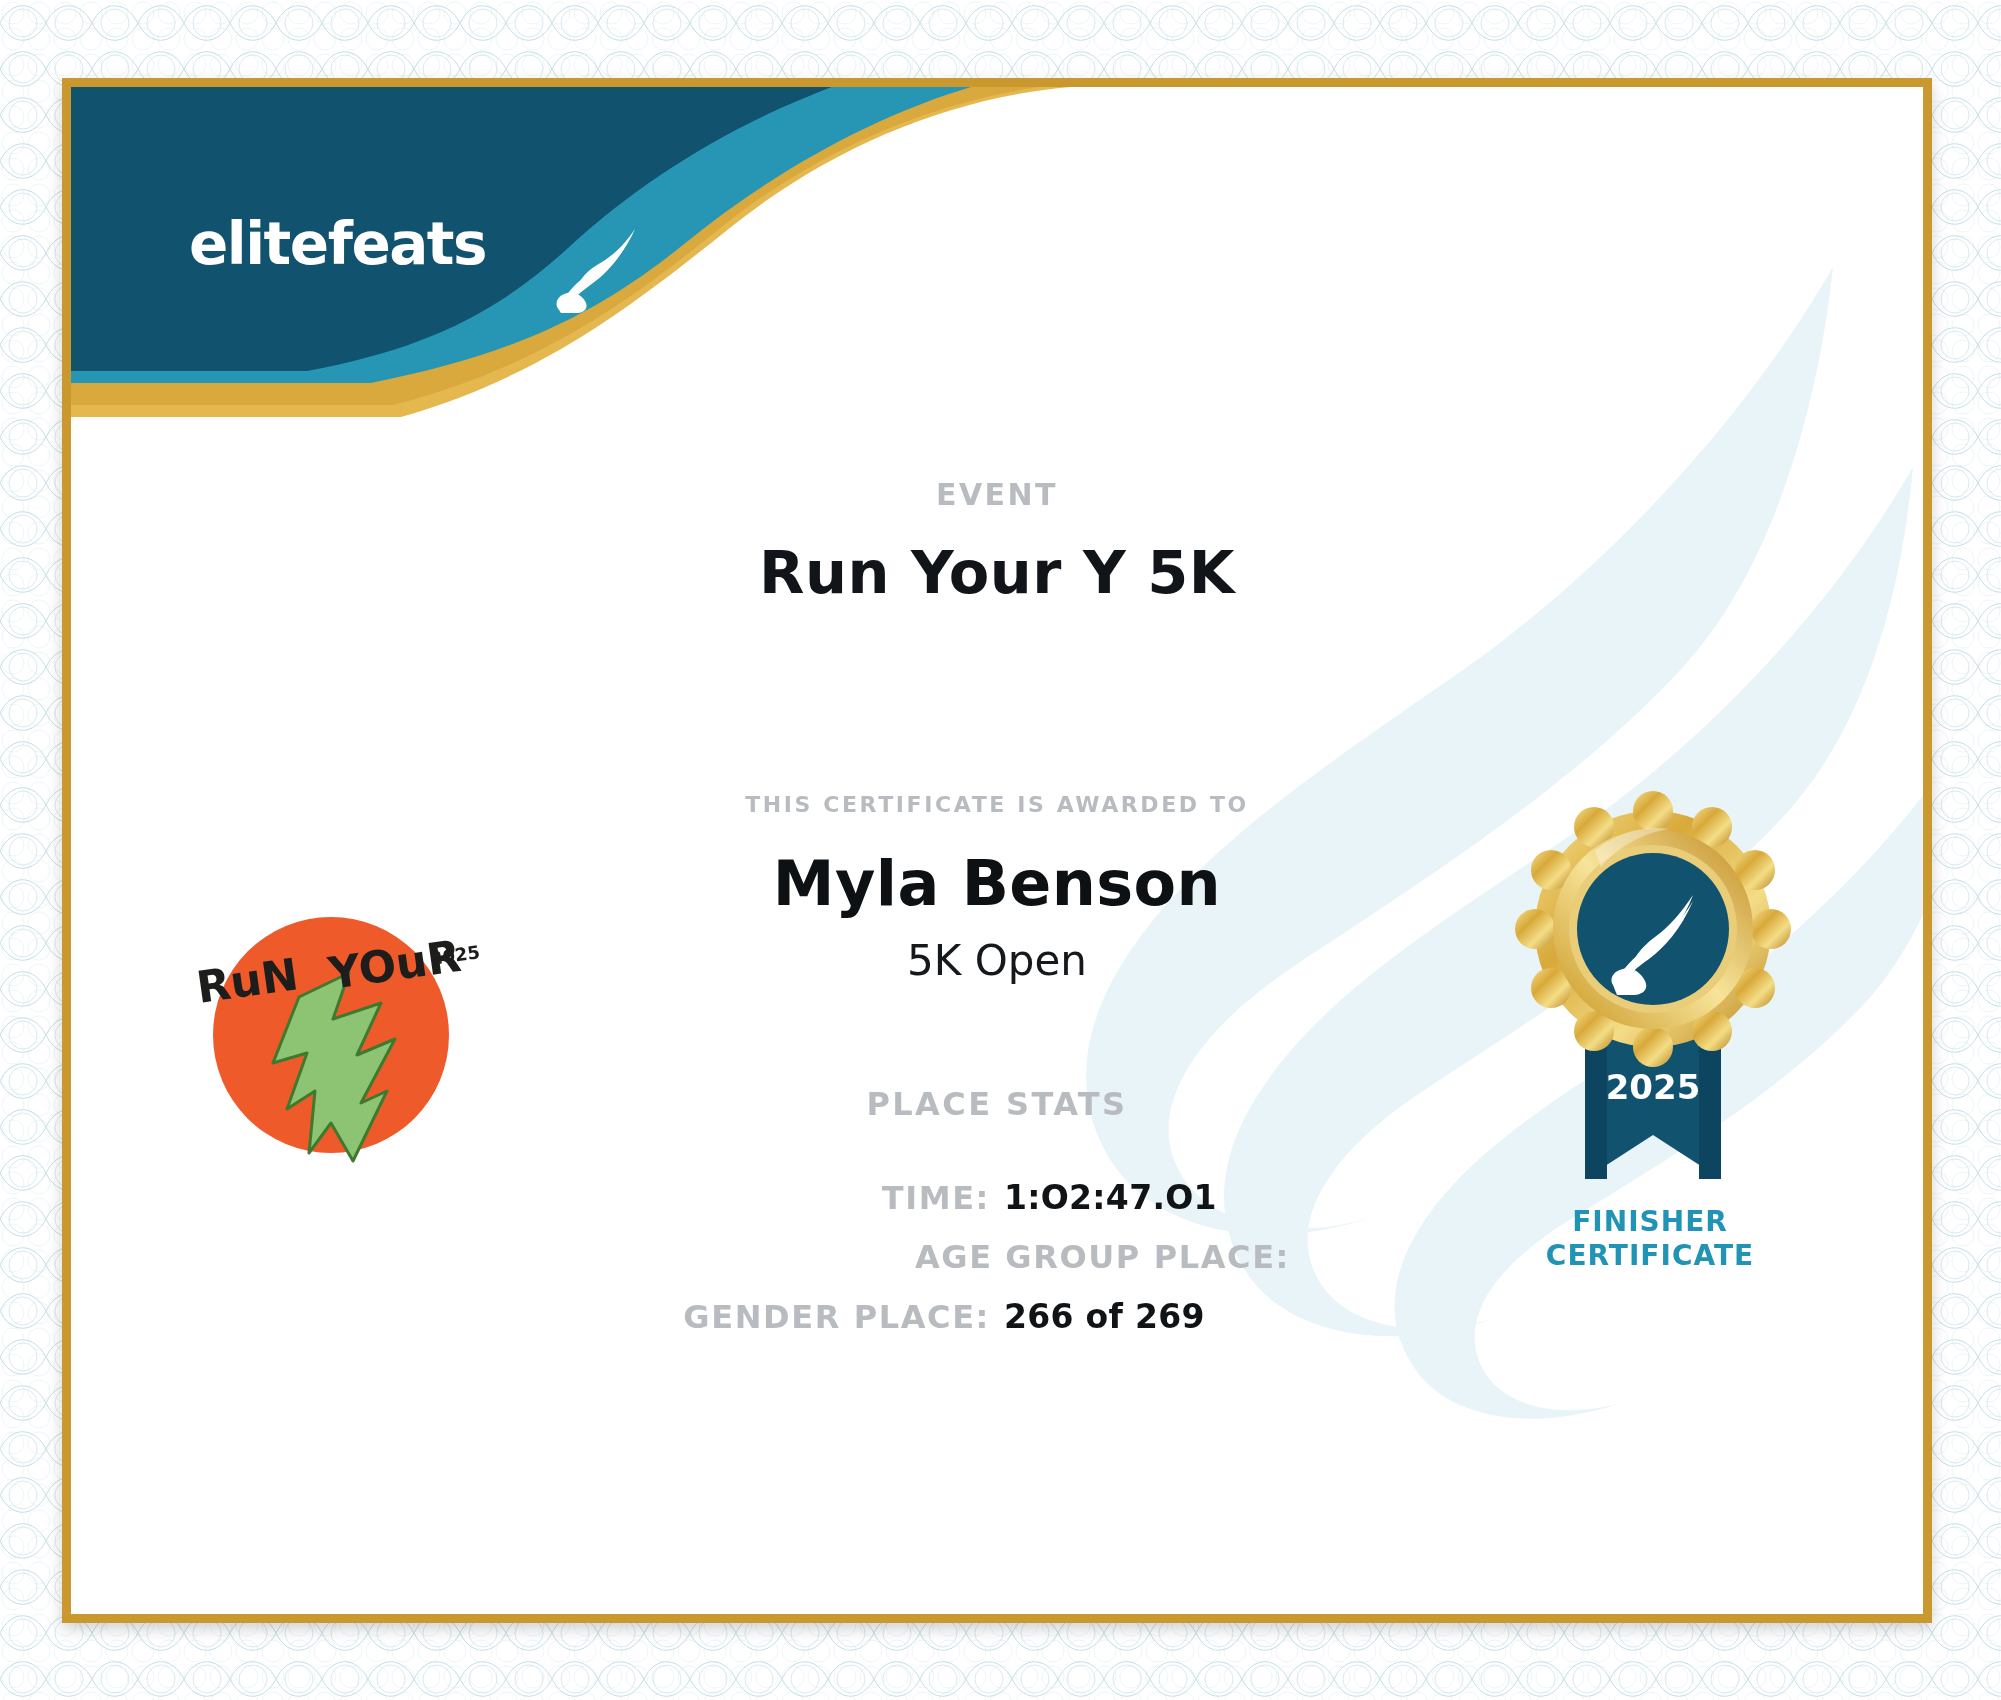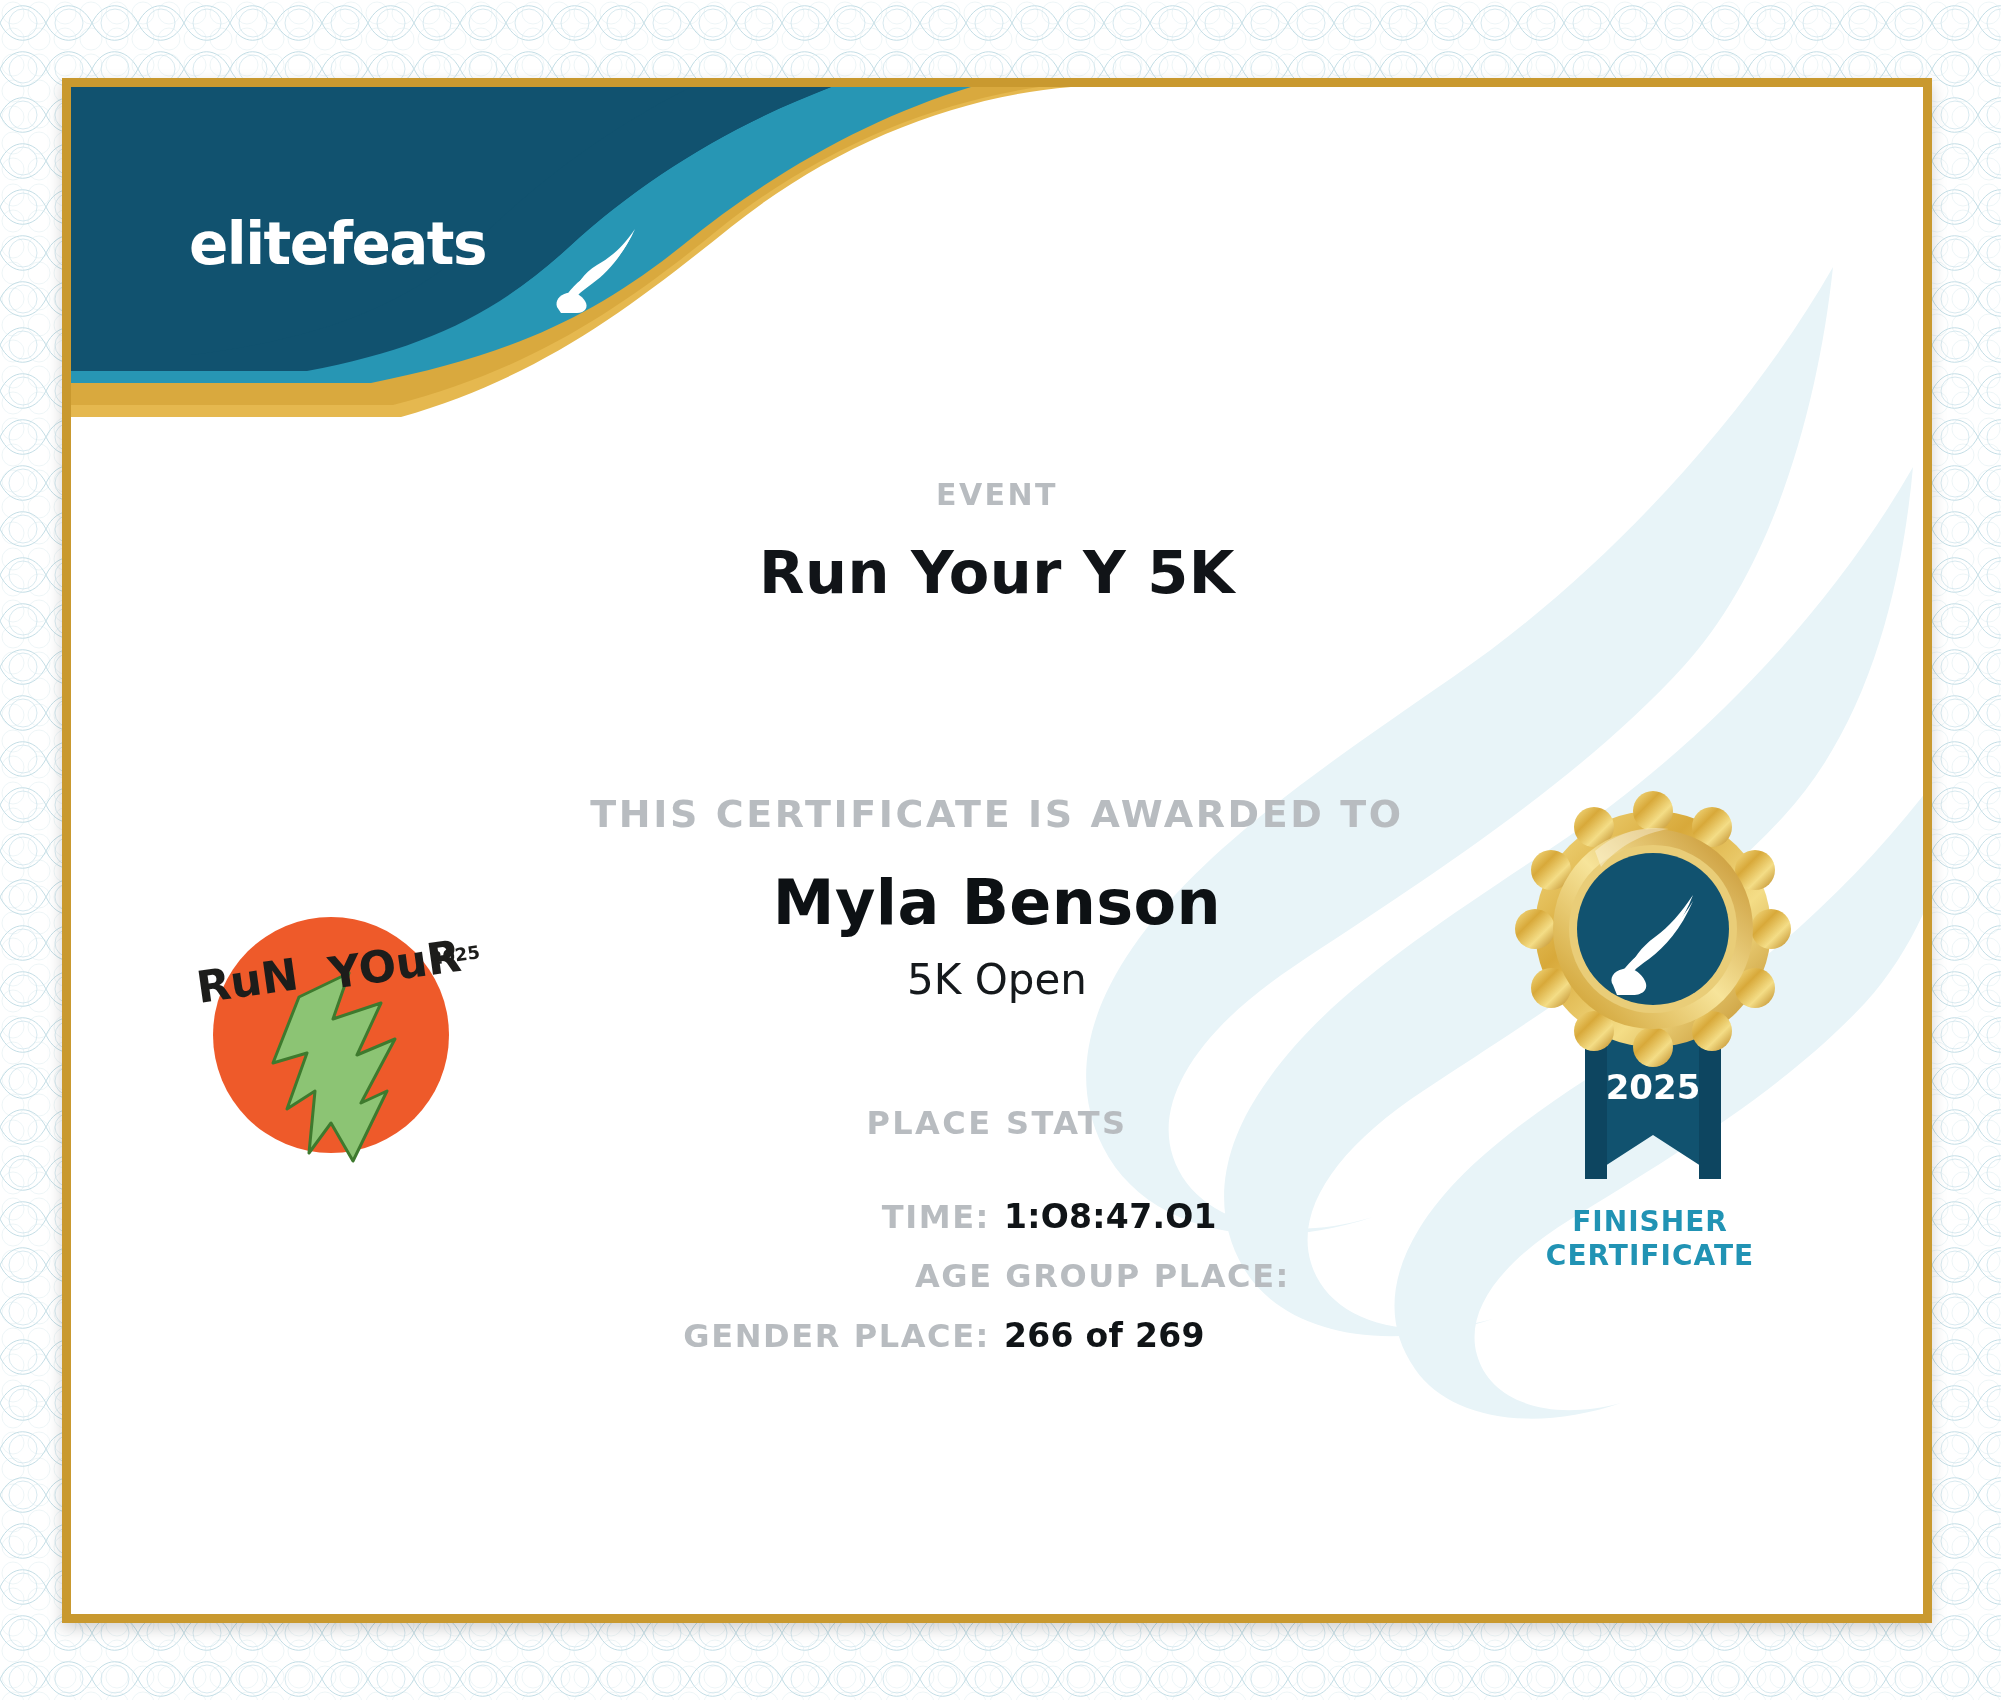--- a/index.html
+++ b/index.html
@@ -103,21 +103,21 @@
   .event-label { margin-bottom: 26px; }
   .event-name {
     color: #111418;
     font-family: "DejaVu Sans", sans-serif;
     font-size: 59px;
     font-weight: bold;
     letter-spacing: 0.5px;
   }
   .awarded-label {
     margin-top: 185px;
-    font-size: 38px;
+    font-size: 22px;
     letter-spacing: 2.6px;
   }
   .recipient {
     margin-top: 30px;
     color: #0d1114;
     font-family: "DejaVu Sans", sans-serif;
     font-size: 62px;
     font-weight: bold;
     letter-spacing: 0.4px;
   }
@@ -253,21 +253,21 @@
 
         <div class="label awarded-label">THIS CERTIFICATE IS AWARDED TO</div>
         <div class="recipient">Myla Benson</div>
         <div class="division">5K Open</div>
 
         <div class="label stats-label">PLACE STATS</div>
 
         <div class="stats">
           <div class="stat-row">
             <div class="stat-key">TIME:</div>
-            <div class="stat-val">1:O8:47.O1</div>
+            <div class="stat-val">1:O2:47.O1</div>
           </div>
           <div class="stat-row">
             <div class="stat-key">AGE GROUP PLACE:</div>
           </div>
           <div class="stat-row">
             <div class="stat-key">GENDER PLACE:</div>
             <div class="stat-val">266 of 269</div>
           </div>
         </div>
       </div>

